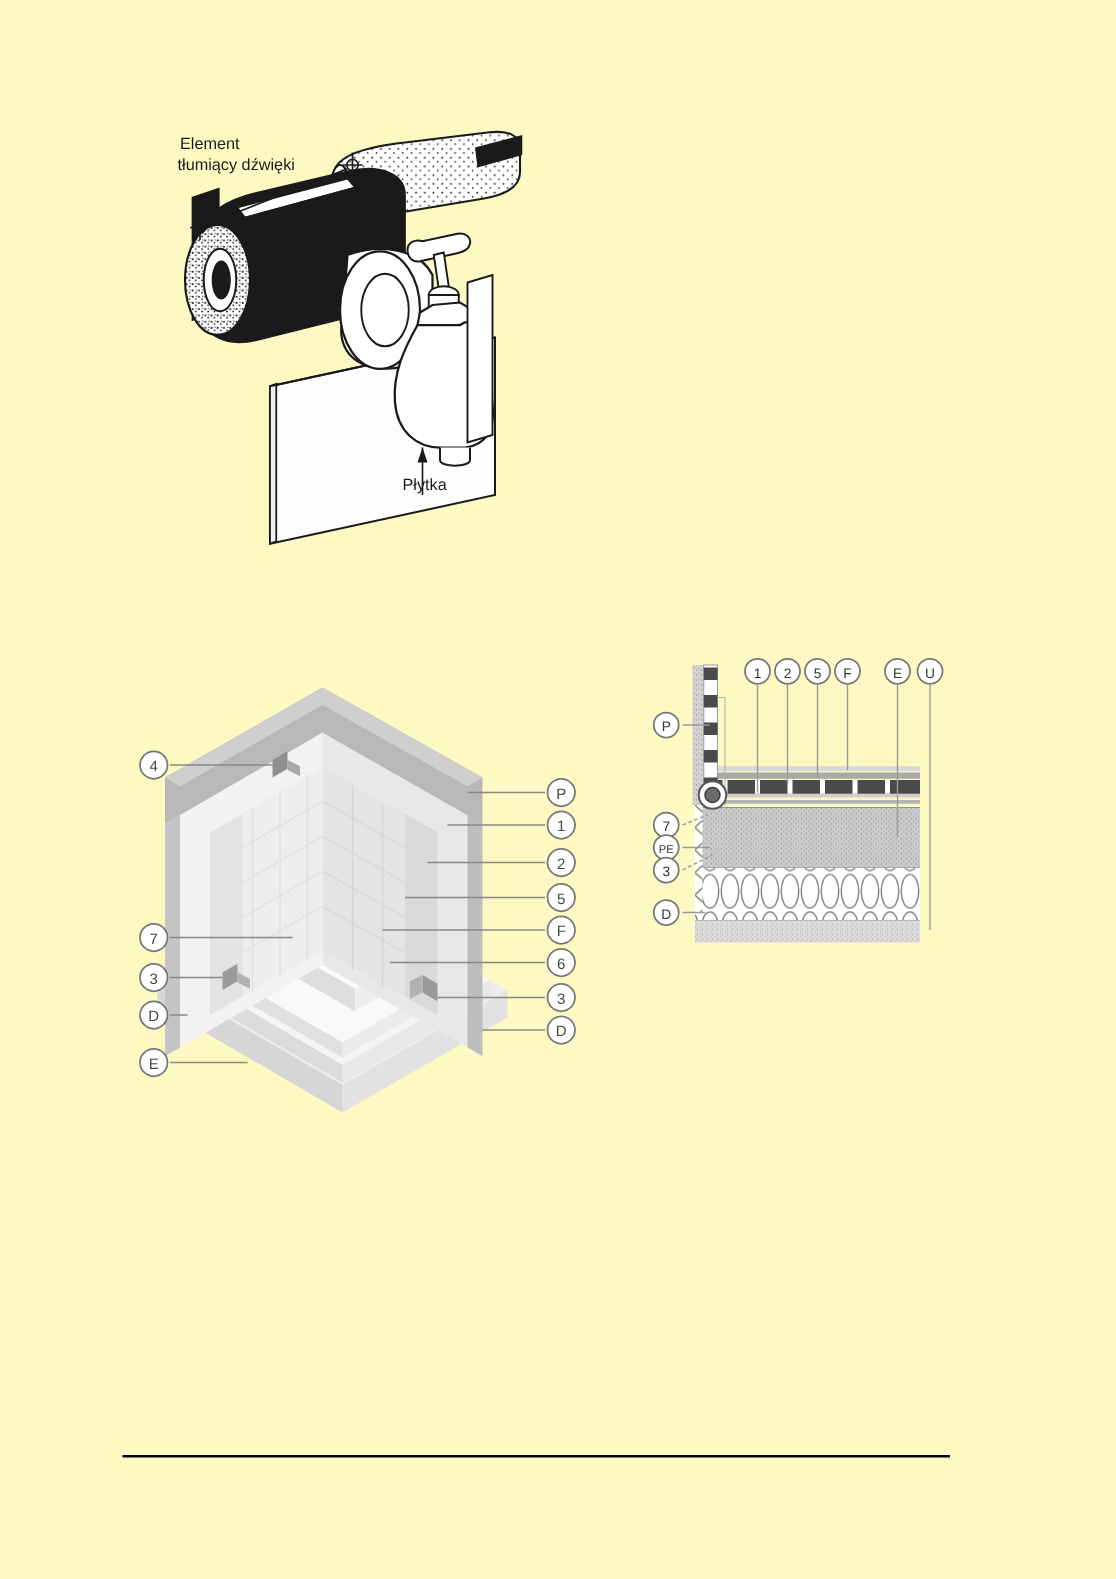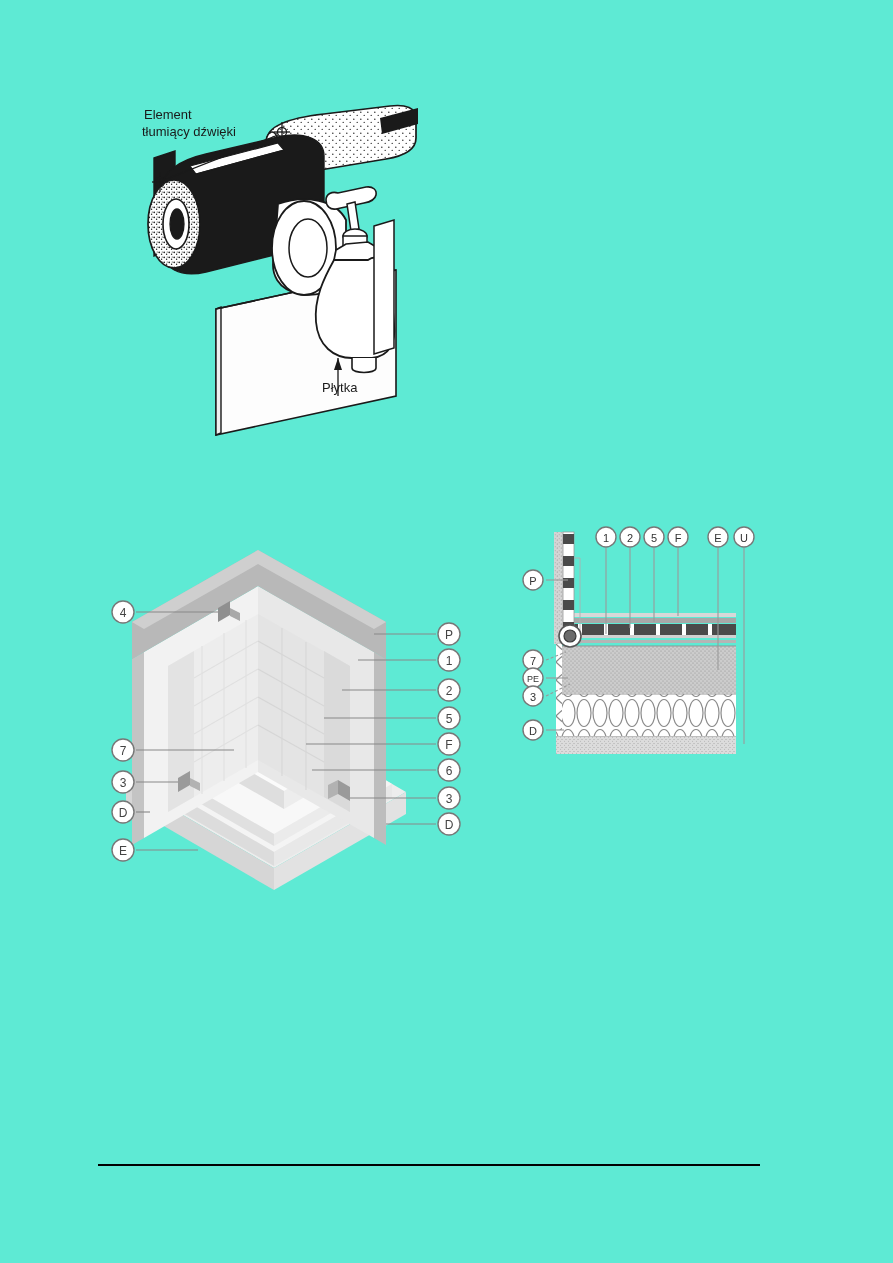--- a/index.html
+++ b/index.html
@@ -12,21 +12,21 @@
     width: 893px;
     height: 1263px;
     position: relative;
     font-family: "Liberation Sans", sans-serif;
     color: #1a1a1a;
     overflow: hidden;
   }
   .page {
     position: absolute;
     inset: 0;
-    background: #5eead4;
+    background: #fef9c3;
   }
 
   
   .figure {
     position: absolute;
   }
   .fig-svg { display: block; }
 
   
   #figure-pipe-tap {

